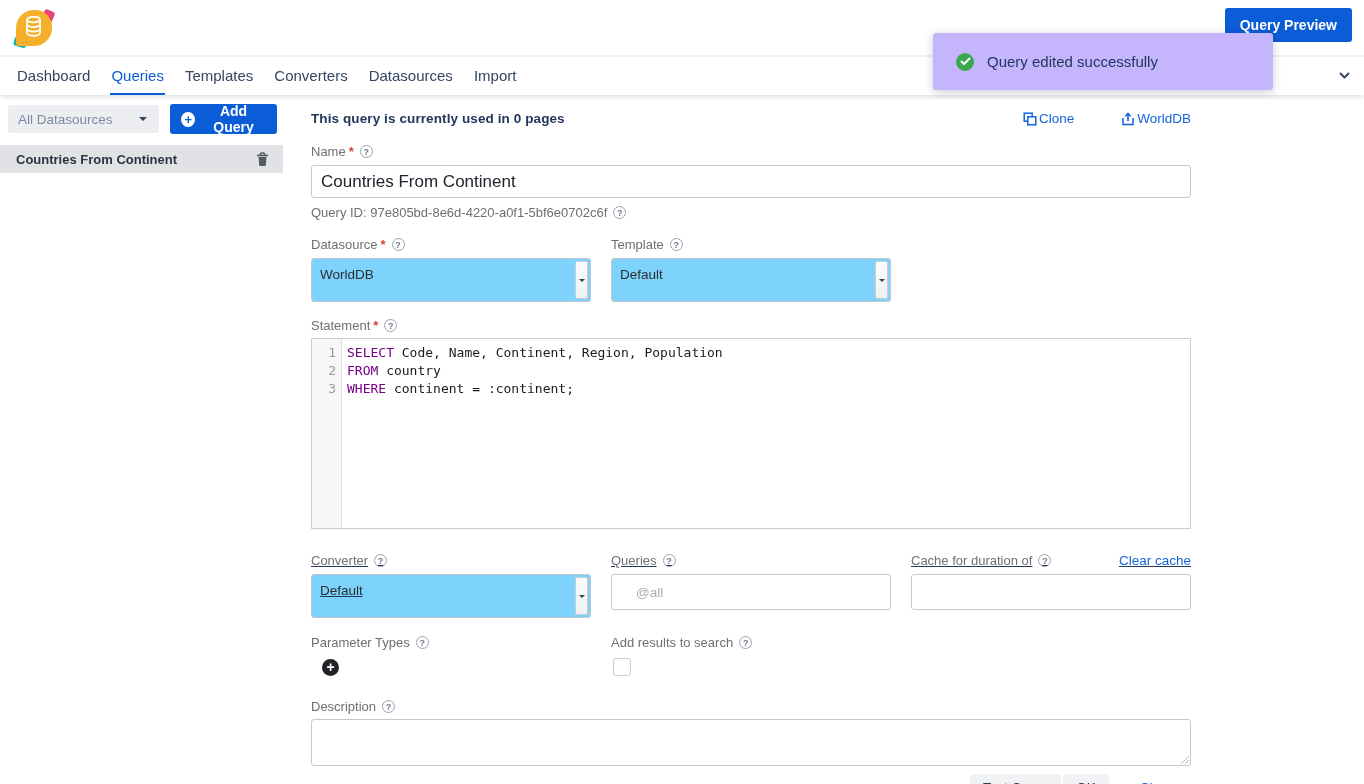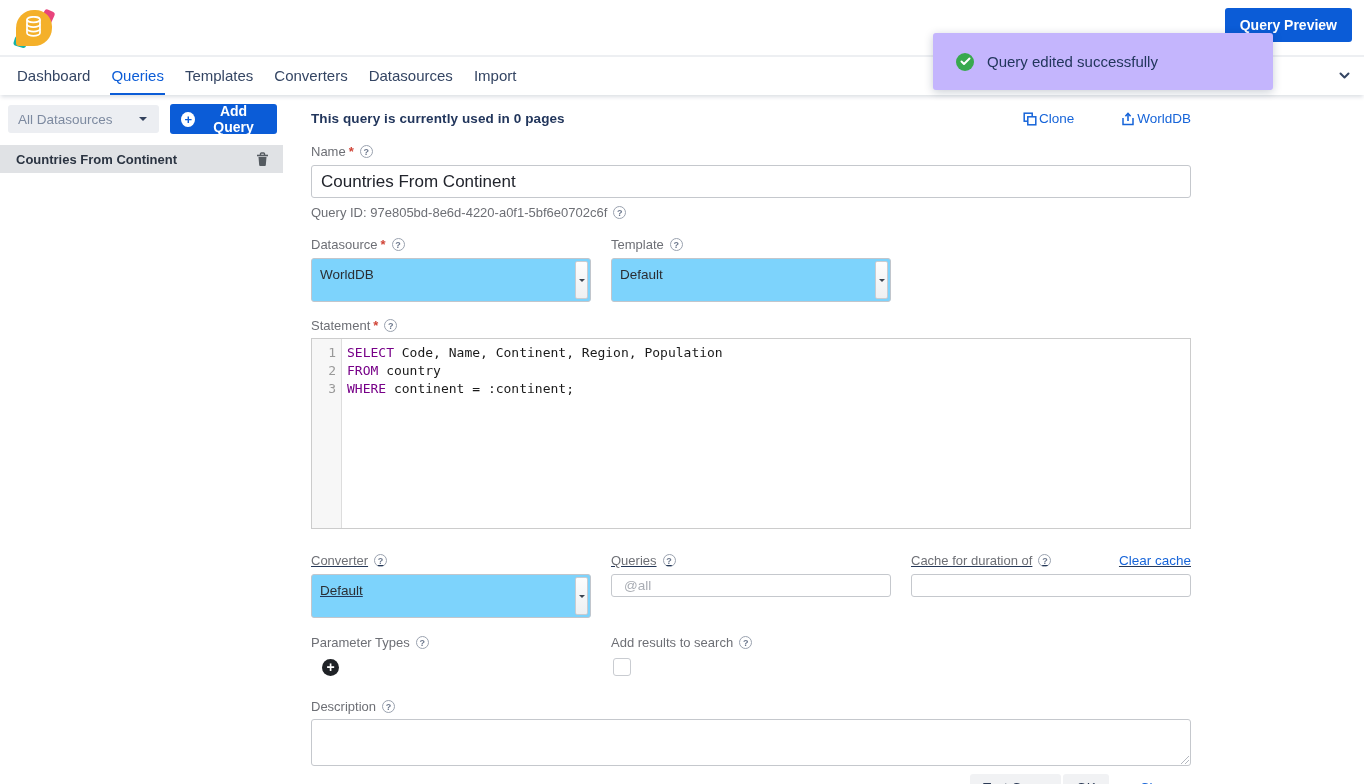--- a/index.html
+++ b/index.html
@@ -65,21 +65,21 @@
   .query-id { margin-top:7px; font-size:13px; color:#6d6f75; display:flex; align-items:center; }
   .grid3 { display:grid; grid-template-columns:280px 280px 280px; column-gap:20px; }
   .mt-row { margin-top:17px; }
   .ctl { margin-top:6px; }
   .select { position:relative; height:44px; border:1px solid #c2c6cc; border-radius:3px; background:#7dd3fc;
             display:flex; align-items:center; padding:0 22px 12px 8px; font-size:13.5px; color:#2b2e33; cursor:pointer; }
   .arrow-btn { position:absolute; right:2px; top:2px; bottom:2px; width:13px; border:1px solid #c9ccd1;
                background:linear-gradient(#fdfdfd,#eef0f2); border-radius:2px;
                display:flex; align-items:center; justify-content:center; }
   .arrow-btn::after { content:""; border:3.5px solid transparent; border-top-color:#3c4450; margin-top:4px; }
-  .text-input { width:100%; height:23px; border:1px solid #c5c8cd; border-radius:3px; padding:0 12px;
+  .text-input { width:100%; height:36px; border:1px solid #c5c8cd; border-radius:3px; padding:0 24px;
                 font-size:13.5px; color:#333; font-family:inherit; }
   .text-input::placeholder { color:#a9adb4; }
   
   .editor { margin-top:5px; border:1px solid #ccc; height:191px; display:flex; background:#fff; font-family:"DejaVu Sans Mono","Liberation Mono",monospace; font-size:13px; }
   .gutter { width:30px; background:#f7f7f7; border-right:1px solid #ddd; padding:5px 5px 0 0; text-align:right; color:#999; }
   .gutter .ln { line-height:18px; }
   .code { flex:1; padding:5px 0 0 5px; white-space:pre; overflow:hidden; }
   .code-line { line-height:18px; color:#1a1a1a; }
   .tok-kw { color:var(--keyword); }
   

